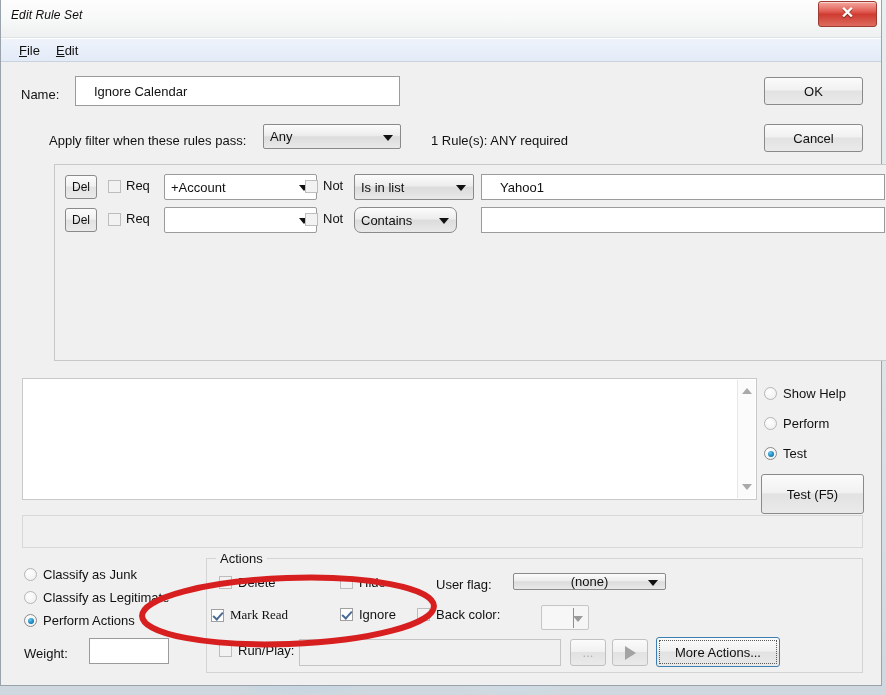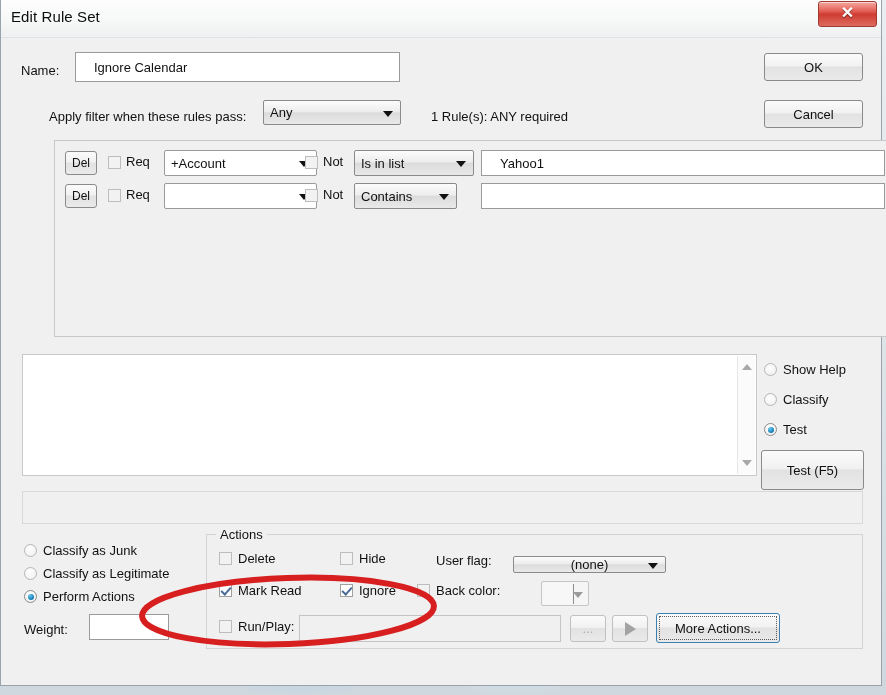--- a/index.html
+++ b/index.html
@@ -27,23 +27,24 @@
   .titlebar {
     position: relative;
     height: 38px;
     background: linear-gradient(180deg,#fdfdfd 0%, #f7f8f8 55%, #eef0f1 100%);
     border-bottom: 1px solid #dfe2e4;
     box-sizing: border-box;
   }
   .title-text {
     position: absolute;
     left: 10px; top: 8px;
-    font-size: 15px;
+    font-size: 12px;
     color: #0d0d0d;
     letter-spacing: .1px;
+    font-style: italic;
   }
   .close-btn {
     position: absolute;
     right: 4px; top: 1px;
     width: 57px; height: 24px;
     border-radius: 3px;
     border: 1px solid #9d3a31;
     background: linear-gradient(180deg,#f3a9a0 0%, #e4635a 36%, #cf3c31 52%, #de6b5f 100%);
     box-shadow: inset 0 1px 0 rgba(255,255,255,.55);
     cursor: pointer;
@@ -238,20 +239,24 @@
 
 <div class="window">
 
   <div class="titlebar">
     <div class="title-text">Edit Rule Set</div>
     <div class="close-btn">
       <div class="x">✕</div>
     </div>
   </div>
 
+  <div class="menubar">
+    <div class="mi"><u>F</u><span>ile</span></div>
+    <div class="mi"><u>E</u><span>dit</span></div>
+  </div>
 
   <div class="client">
 
     <div class="lbl" style="position:absolute;left:20px;top:25px;">Name:</div>
     <div class="txt" style="position:absolute;left:74px;top:14px;width:325px;height:30px;">
       <span>Ignore Calendar</span>
     </div>
 
     <div class="lbl" style="position:absolute;left:20px;top:71px;margin-left:28px;">Apply filter when these rules pass:</div>
     <div class="combo" style="position:absolute;left:262px;top:62px;width:138px;height:25px;">
@@ -295,21 +300,21 @@
           <span>Del</span>
         </div>
         <span class="cb dis" style="position:absolute;left:43px;top:7px;"></span>
         <span class="lbl" style="position:absolute;left:61px;top:5px;">Req</span>
         <div class="combo white" style="position:absolute;left:99px;top:1px;width:153px;height:26px;">
           <span></span>
           <span class="arrow"></span>
         </div>
         <span class="cb dis" style="position:absolute;left:240px;top:7px;"></span>
         <span class="lbl" style="position:absolute;left:258px;top:5px;">Not</span>
-        <div class="combo" style="position:absolute;left:289px;top:1px;width:103px;height:26px;">
+        <div class="combo" style="position:absolute;left:289px;top:1px;width:103px;height:26px;border-radius:7px;">
           <span>Contains</span>
           <span class="arrow"></span>
         </div>
         <div class="txt" style="position:absolute;left:416px;top:1px;width:404px;height:26px;">
           <span></span>
         </div>
       </div>
     </div>
 
     <div style="position:absolute;left:21px;top:316px;width:735px;height:122px;background:#fff;border:1px solid #c9c9c9;box-sizing:border-box;">
@@ -323,21 +328,21 @@
     <div style="position:absolute;left:21px;top:453px;width:841px;height:33px;background:#f0f0f0;border:1px solid #d8d8d8;box-sizing:border-box;">
       <span style="position:absolute;left:6px;top:7px;font-size:13px;color:#111;"></span>
     </div>
 
     <div class="radio-row" style="position:absolute;left:763px;top:324px;">
       <span class="radio"></span>
       <span class="lbl">Show Help</span>
     </div>
     <div class="radio-row" style="position:absolute;left:763px;top:354px;">
       <span class="radio"></span>
-      <span class="lbl">Classify</span>
+      <span class="lbl">Perform</span>
     </div>
     <div class="radio-row" style="position:absolute;left:763px;top:384px;">
       <span class="radio on"></span>
       <span class="lbl">Test</span>
     </div>
     <div class="btn" style="position:absolute;left:760px;top:412px;width:103px;height:40px;">
       <span>Test (F5)</span>
     </div>
 
     <div class="radio-row" style="position:absolute;left:23px;top:505px;">
@@ -363,42 +368,42 @@
       <div class="radio-row" style="position:absolute;left:12px;top:16px;">
         <span class="cb dis"></span>
         <span class="lbl">Delete</span>
       </div>
 
       <div class="radio-row" style="position:absolute;left:133px;top:16px;">
         <span class="cb dis"></span>
         <span class="lbl">Hide</span>
       </div>
 
-      <div class="radio-row" style="position:absolute;left:12px;top:48px;">
+      <div class="radio-row" style="position:absolute;left:4px;top:48px;font-family:Liberation Serif, serif;">
         <span class="cb on"></span>
         <span class="lbl">Mark Read</span>
       </div>
 
       <div class="radio-row" style="position:absolute;left:133px;top:48px;">
         <span class="cb on"></span>
         <span class="lbl">Ignore</span>
       </div>
 
       <div class="radio-row" style="position:absolute;left:210px;top:48px;">
         <span class="cb dis"></span>
         <span class="lbl">Back color:</span>
       </div>
 
       <div class="radio-row" style="position:absolute;left:12px;top:84px;">
         <span class="cb dis"></span>
         <span class="lbl">Run/Play:</span>
       </div>
 
       <div class="lbl" style="position:absolute;left:229px;top:18px;">User flag:</div>
-      <div class="combo" style="position:absolute;left:306px;top:21px;width:153px;height:17px;justify-content:center;padding-left:0;">
+      <div class="combo" style="position:absolute;left:306px;top:14px;width:153px;height:17px;justify-content:center;padding-left:0;">
         <span>(none)</span>
         <span class="arrow"></span>
       </div>
 
       <div class="combo white" style="position:absolute;left:334px;top:46px;width:48px;height:25px;background:#f5f5f5;border-color:#c6c6c6;padding-left:0;">
         <span style="position:absolute;left:1px;top:1px;width:29px;height:21px;background:#f7f7f7;"></span>
         <span style="position:absolute;left:31px;top:2px;width:1px;height:20px;background:#8e8e8e;"></span>
         <span class="arrow grey" style="right:5px;"></span>
       </div>
 

